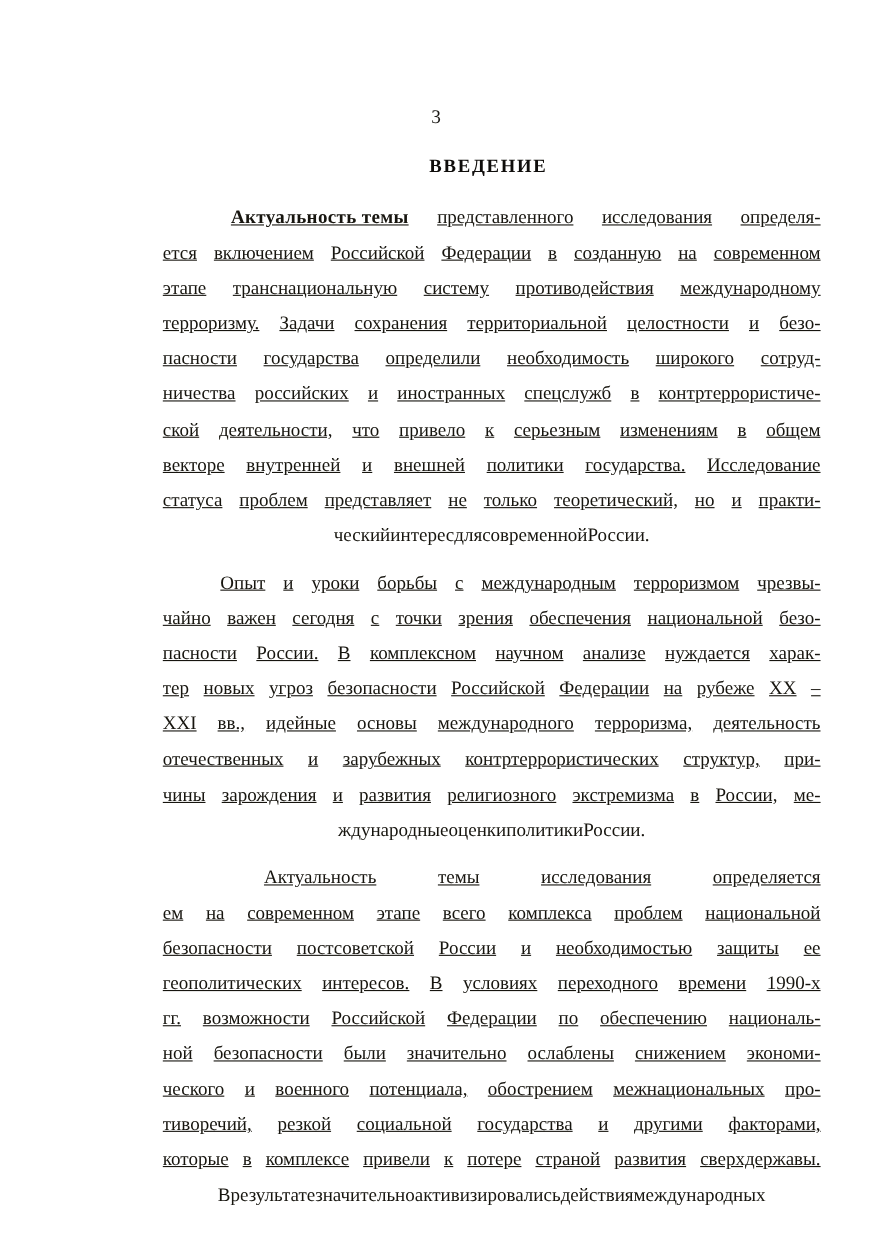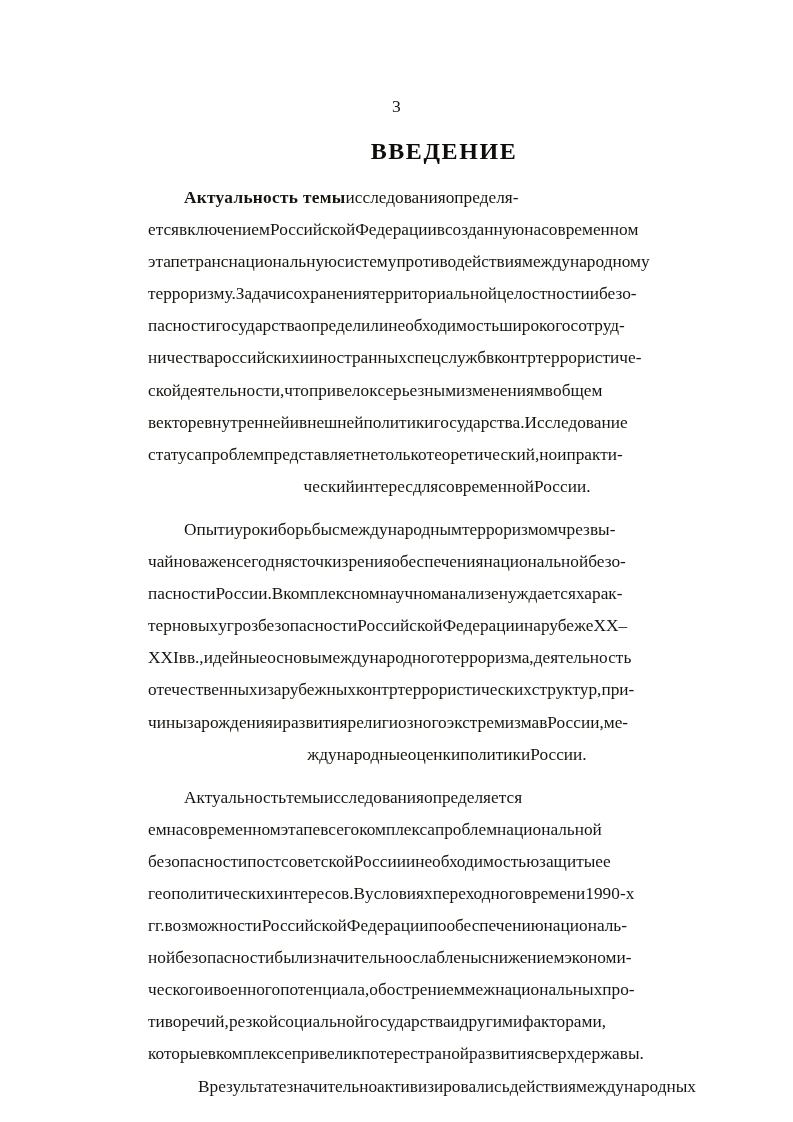--- a/index.html
+++ b/index.html
@@ -34,21 +34,21 @@
 
   
   .content {
     position: absolute;
     left: 148px;
     top: 140px;
     width: 598px;
   }
 
   .section-heading {
-    font-size: 24px;
+    font-size: 17px;
     font-weight: bold;
     text-align: center;
     letter-spacing: 1.6px;
     color: #0f0d0b;
     margin: 0 0 20px 0;
     line-height: 22px;
     padding-right: 6px;
   }
 
   .para {
@@ -61,20 +61,22 @@
     word-spacing: 0.1px;
   }
 
   
   .line {
     display: flex;
     width: 100%;
     white-space: pre;
   }
   .line.justify {
+    justify-content: space-between;
+    text-decoration: underline;
   }
   .line.last {
     justify-content: center;
   }
   .line .w {
     display: inline-block;
   }
   .line.justify .w {
     flex: 0 0 auto;
   }
@@ -96,21 +98,21 @@
 
 <div class="page">
 
   <div class="page-number">3</div>
 
   <div class="content">
 
     <h1 class="section-heading">ВВЕДЕНИЕ</h1>
 
     <div class="para">
-        <div class="line justify"><span class="lead"></span><span class="w bold">Актуальность темы</span><span class="w">исследования</span><span class="w">определя-</span></div>
+        <div class="line justify"><span class="lead"></span><span class="w bold">Актуальность темы</span><span class="w">представленного</span><span class="w">исследования</span><span class="w">определя-</span></div>
         <div class="line justify"><span class="w">ется</span><span class="w">включением</span><span class="w">Российской</span><span class="w">Федерации</span><span class="w">в</span><span class="w">созданную</span><span class="w">на</span><span class="w">современном</span></div>
         <div class="line justify"><span class="w">этапе</span><span class="w">транснациональную</span><span class="w">систему</span><span class="w">противодействия</span><span class="w">международному</span></div>
         <div class="line justify"><span class="w">терроризму.</span><span class="w">Задачи</span><span class="w">сохранения</span><span class="w">территориальной</span><span class="w">целостности</span><span class="w">и</span><span class="w">безо-</span></div>
         <div class="line justify"><span class="w">пасности</span><span class="w">государства</span><span class="w">определили</span><span class="w">необходимость</span><span class="w">широкого</span><span class="w">сотруд-</span></div>
         <div class="line justify"><span class="w">ничества</span><span class="w">российских</span><span class="w">и</span><span class="w">иностранных</span><span class="w">спецслужб</span><span class="w">в</span><span class="w">контртеррористиче-</span></div>
         <div class="line justify"><span class="w">ской</span><span class="w">деятельности,</span><span class="w">что</span><span class="w">привело</span><span class="w">к</span><span class="w">серьезным</span><span class="w">изменениям</span><span class="w">в</span><span class="w">общем</span></div>
         <div class="line justify"><span class="w">векторе</span><span class="w">внутренней</span><span class="w">и</span><span class="w">внешней</span><span class="w">политики</span><span class="w">государства.</span><span class="w">Исследование</span></div>
         <div class="line justify"><span class="w">статуса</span><span class="w">проблем</span><span class="w">представляет</span><span class="w">не</span><span class="w">только</span><span class="w">теоретический,</span><span class="w">но</span><span class="w">и</span><span class="w">практи-</span></div>
         <div class="line last"><span class="w">ческий</span><span class="w">интерес</span><span class="w">для</span><span class="w">современной</span><span class="w">России.</span></div>
       </div>

